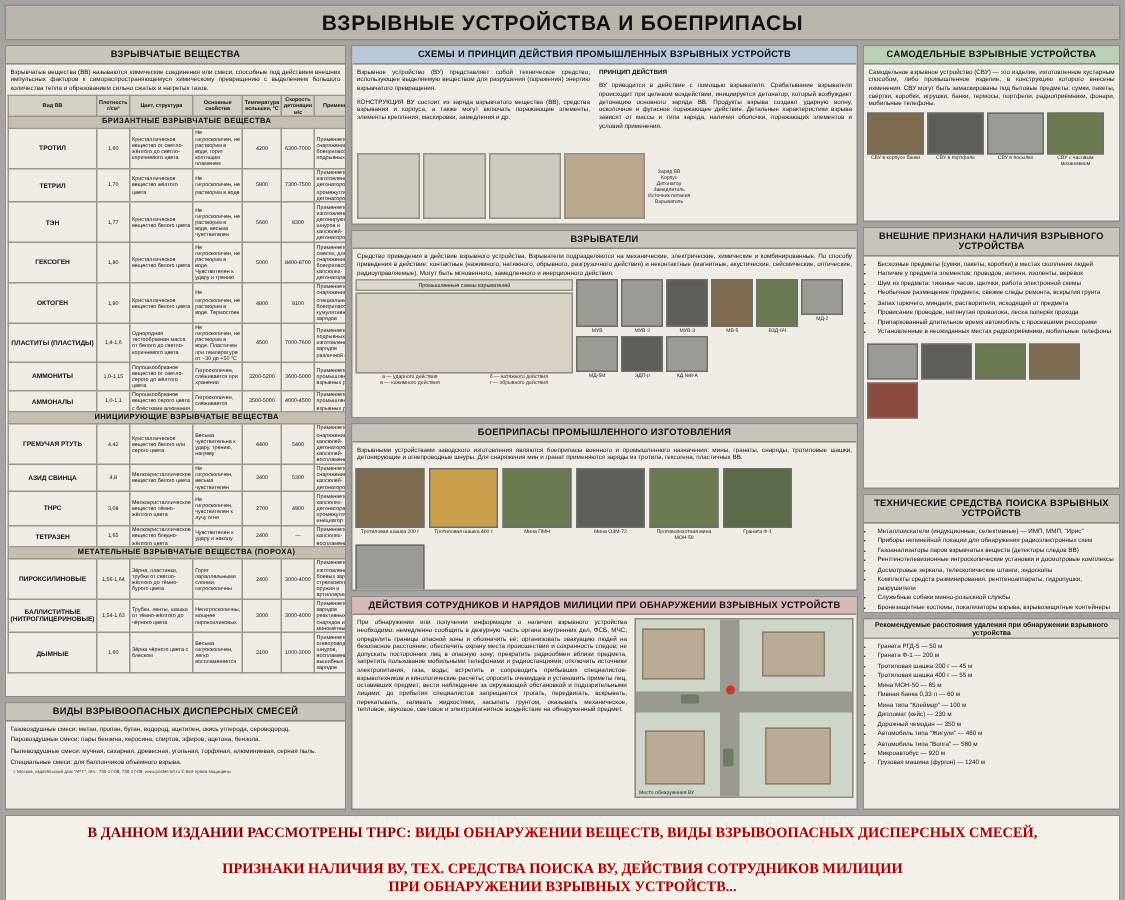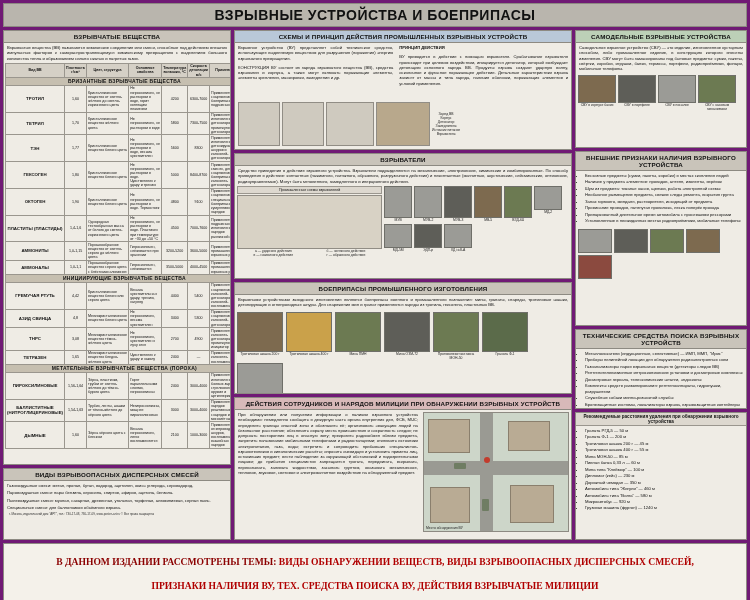--- a/index.html
+++ b/index.html
@@ -4,21 +4,21 @@
 <style>
   html,body{margin:0;padding:0;}
   body{
     width:750px;height:600px;overflow:hidden;
     background:#ffffff;
     font-family:"Liberation Sans", sans-serif;
     color:#111;
   }
   .poster{
     position:relative;width:750px;height:600px;box-sizing:border-box;
-    background:#701a75;
+    background:#a3a3a3;
     padding:3px;
   }
   .title-bar{
     height:22px;background:#b9b5ad;border:1px solid #8d8a82;
     display:flex;align-items:center;justify-content:center;
     font-weight:bold;font-size:14px;letter-spacing:.5px;color:#111;
   }
   .columns{
     display:flex;gap:3px;margin-top:3px;height:510px;
   }
@@ -499,20 +499,21 @@
             <li>Грузовая машина (фургон) — 1240 м</li>
           </ul>
         </div>
       </div>
 
     </div>
   </div>
 
   <div class="footer">
     <div class="ft">
-      <span class="em">В ДАННОМ ИЗДАНИИ РАССМОТРЕНЫ ТЕМЫ:</span>
+      <span class="em">В ДАННОМ ИЗДАНИИ РАССМОТРЕНЫ ТНРС:</span>
       <span>ВИДЫ ОБНАРУЖЕНИИ ВЕЩЕСТВ,  ВИДЫ ВЗРЫВООПАСНЫХ ДИСПЕРСНЫХ СМЕСЕЙ,</span><br>
       <br>
-      <span>ПРИЗНАКИ НАЛИЧИЯ ВУ, ТЕХ. СРЕДСТВА ПОИСКА ВУ, ДЕЙСТВИЯ ВЗРЫВЧАТЫЕ МИЛИЦИИ</span><br>
+      <span>ПРИЗНАКИ НАЛИЧИЯ ВУ, ТЕХ. СРЕДСТВА ПОИСКА ВУ, ДЕЙСТВИЯ СОТРУДНИКОВ МИЛИЦИИ</span><br>
+      <span>ПРИ ОБНАРУЖЕНИИ ВЗРЫВНЫХ УСТРОЙСТВ...</span>
     </div>
   </div>
 
 </div>
 
 </body></html>

